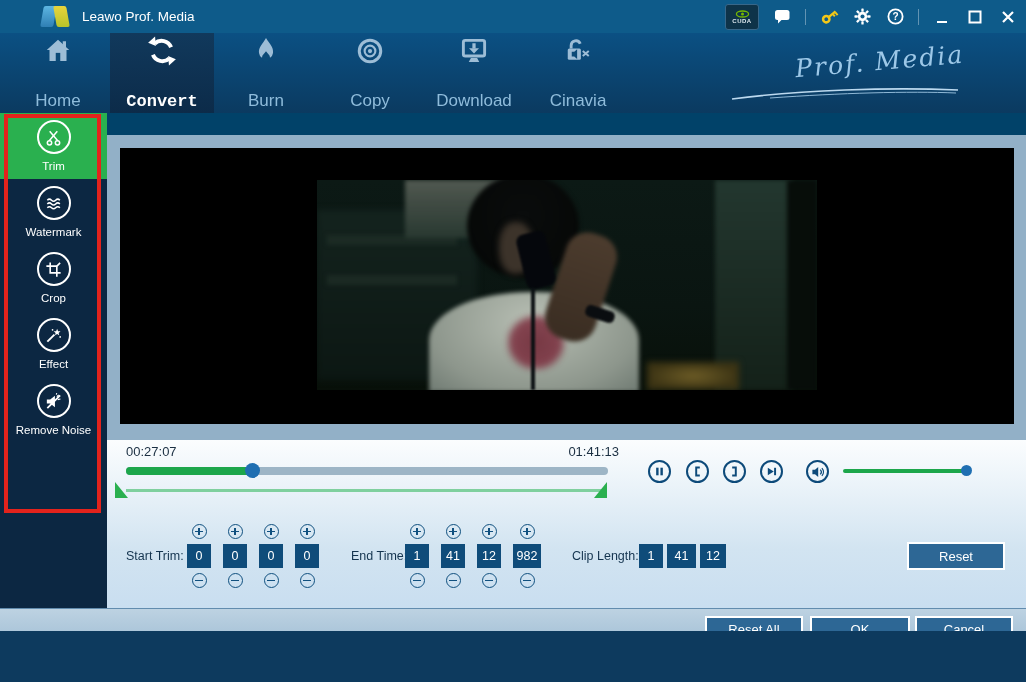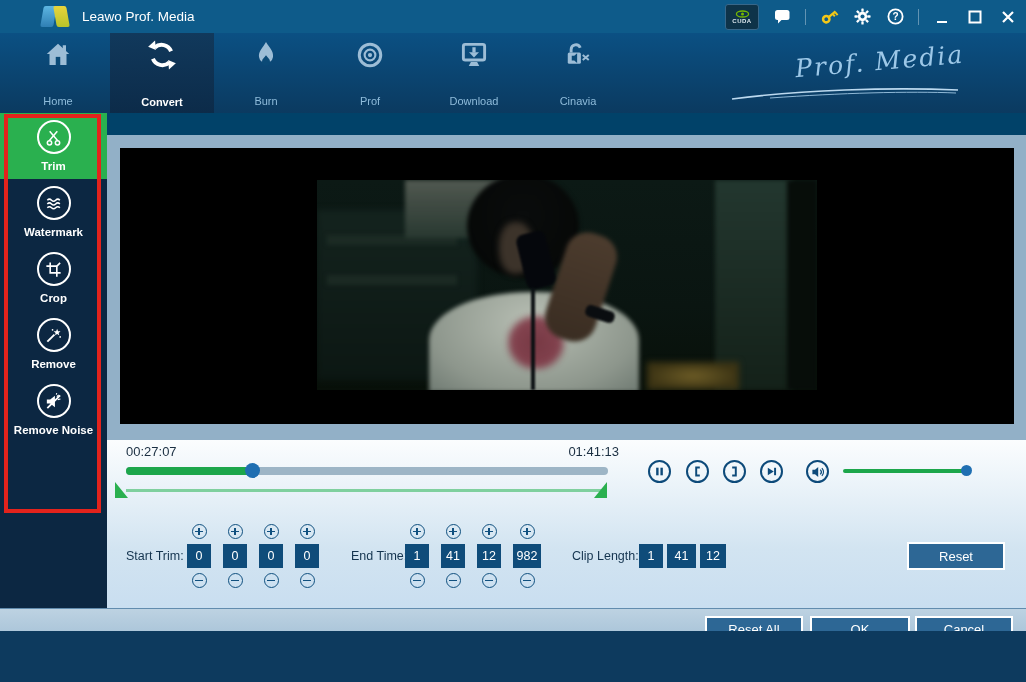--- a/index.html
+++ b/index.html
@@ -16,32 +16,32 @@
   .tb-icons{position:absolute;right:8px;top:0;height:33px;display:flex;align-items:center;gap:13px;}
   .tb-sep{width:1px;height:16px;background:rgba(255,255,255,.35);}
   .tb-btn{display:flex;align-items:center;justify-content:center;width:20px;height:20px;cursor:default;}
   .cuda{width:34px;height:26px;background:#0e3349;border:1px solid #38678a;border-radius:3px;display:flex;flex-direction:column;align-items:center;justify-content:center;}
   .cuda span{color:#dfe9ef;font-size:6px;font-weight:bold;letter-spacing:.5px;line-height:6px;}
 
   
   .navbar{position:absolute;left:0;top:33px;width:1026px;height:80px;background:linear-gradient(180deg,#0b5083,#0b3a60);}
   .tabs{position:absolute;left:6px;top:0;height:80px;display:flex;}
   .tab{width:104px;height:80px;display:flex;flex-direction:column;align-items:center;justify-content:center;color:#9dbdd6;cursor:pointer;}
-  .tab .tab-label{margin-top:21px;font-size:11px;color:#8fbcdb;}
+  .tab .tab-label{margin-top:21px;font-size:17px;color:#8fbcdb;}
   .tab.active{background:linear-gradient(180deg,#11395c,#0c2b49);color:#fff;}
-  .tab.active .tab-label{color:#fff;font-weight:bold;}
+  .tab.active .tab-label{color:#fff;font-weight:bold;font-family:Liberation Mono, monospace;}
   .brand{position:absolute;right:62px;top:14px;transform:rotate(-5deg);color:#9dc8e8;font-family:"DejaVu Serif",serif;font-style:italic;font-size:25px;letter-spacing:2px;}
   .swoosh{position:absolute;right:66px;top:52px;}
 
   
   .sidebar{position:absolute;left:0;top:113px;width:107px;height:495px;background:#0c2742;}
   .side-item{height:66px;display:flex;flex-direction:column;align-items:center;padding-top:7px;cursor:pointer;}
   .side-item.selected{background:#2ab04f;}
   .side-circle{width:34px;height:34px;border:2px solid #fff;border-radius:50%;display:flex;align-items:center;justify-content:center;}
-  .side-label{margin-top:6px;color:#fff;font-size:11.5px;font-weight:bold;}
+  .side-label{margin-top:6px;color:#fff;font-size:11.5px;}
   .annotation{position:absolute;left:4px;top:114px;width:97px;height:399px;border:4px solid #e3231c;z-index:60;pointer-events:none;}
 
   
   .preview-header{position:absolute;left:107px;top:113px;width:919px;height:22px;background:#0d2a44;color:#fff;font-size:12px;text-align:center;line-height:22px;}
   .preview-frame{position:absolute;left:107px;top:135px;width:919px;height:305px;background:#92b0c7;}
   .video-black{position:absolute;left:13px;top:13px;width:894px;height:276px;background:#000;overflow:hidden;}
   .scene{position:absolute;left:197px;top:32px;width:500px;height:210px;background:linear-gradient(180deg,#0c1915 0%,#0a1511 60%,#081009 100%);overflow:hidden;}
   .scene div{position:absolute;}
 
   
@@ -179,21 +179,21 @@
               <path d="M12 20.5 a3.2 3.2 0 0 1 -3.2 -3.2 c0 -2.1 1.7 -3.1 3.2 -5.1 c1.5 2 3.2 3 3.2 5.1 A3.2 3.2 0 0 1 12 20.5 Z" fill="#0b4a77"></path>
             </svg></span>
         <span class="tab-label">Burn</span>
       </div>
       <div class="tab">
         <span><svg width="30" height="30" viewBox="0 0 24 24" color="#9dbdd6">
               <circle cx="12" cy="12" r="8.6" fill="none" stroke="currentColor" stroke-width="2.4"></circle>
               <circle cx="12" cy="12" r="4.3" fill="none" stroke="currentColor" stroke-width="1.7"></circle>
               <circle cx="12" cy="12" r="1.7" fill="currentColor"></circle>
             </svg></span>
-        <span class="tab-label">Prof</span>
+        <span class="tab-label">Copy</span>
       </div>
       <div class="tab">
         <span><svg width="30" height="30" viewBox="0 0 24 24" color="#9dbdd6">
               <rect x="3.5" y="3.5" width="17" height="12.5" rx="1.5" fill="none" stroke="currentColor" stroke-width="2.3"></rect>
               <rect x="10.7" y="5.8" width="2.6" height="4.2" fill="currentColor"></rect>
               <polygon points="8,9.8 16,9.8 12,14" fill="currentColor"></polygon>
               <path d="M7.8 20.8 h8.4 l-1.7 -3.2 h-5 Z" fill="currentColor"></path>
             </svg></span>
         <span class="tab-label">Download</span>
       </div>
@@ -256,21 +256,21 @@
     </div>
     <div class="side-item">
       <div class="side-circle">
         <svg width="19" height="19" viewBox="0 0 20 20">
             <path d="M3.5 16.5 L11 9" stroke="#fff" stroke-width="2" fill="none"></path>
             <polygon points="13.8,3 14.8,5.4 17.4,5.6 15.4,7.3 16,9.8 13.8,8.5 11.6,9.8 12.2,7.3 10.2,5.6 12.8,5.4" fill="#fff"></polygon>
             <circle cx="17" cy="11.5" r=".9" fill="#fff"></circle>
             <circle cx="9" cy="4" r=".9" fill="#fff"></circle>
           </svg>
       </div>
-      <div class="side-label">Remove</div>
+      <div class="side-label">Effect</div>
     </div>
     <div class="side-item">
       <div class="side-circle">
         <svg width="19" height="19" viewBox="0 0 20 20">
             <polygon points="3,8 6.5,8 11.5,4 11.5,16 6.5,12 3,12" fill="#fff"></polygon>
             <path d="M13.5 5 l2 -2 M14.5 8 l2.8 -.6 M13 2.8 l.4 -1.6" stroke="#fff" stroke-width="1.2" fill="none"></path>
             <path d="M3.5 17 L17 3.5" stroke="#fff" stroke-width="1.9"></path>
           </svg>
       </div>
       <div class="side-label">Remove Noise</div>

